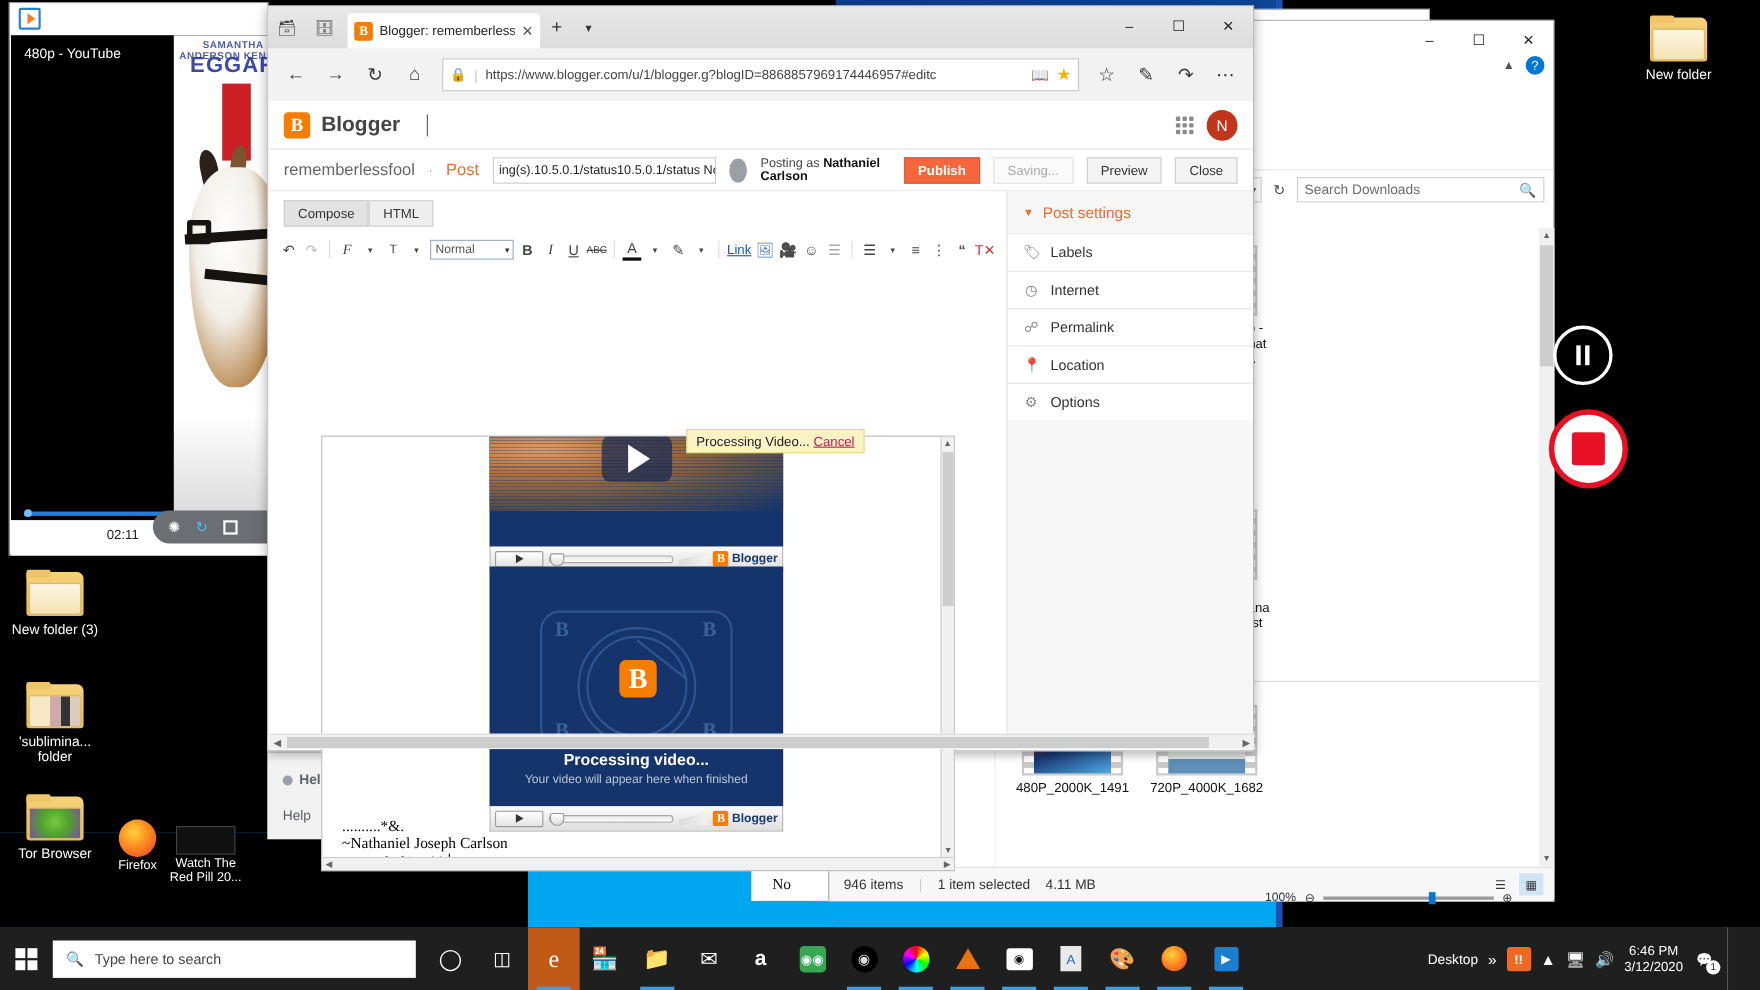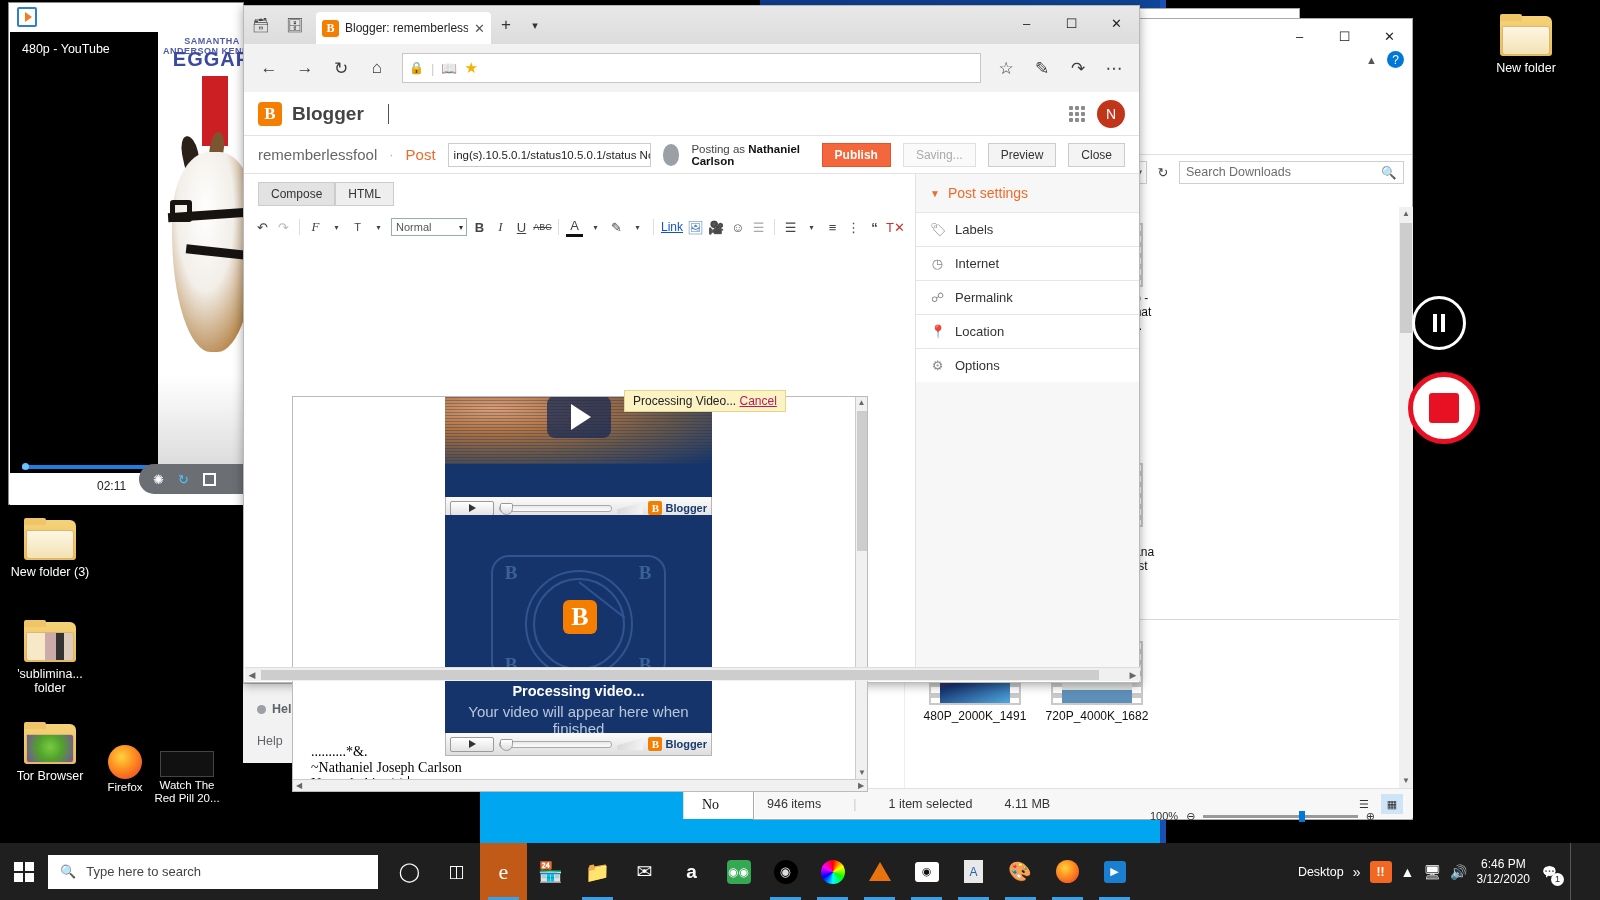--- a/index.html
+++ b/index.html
@@ -193,21 +193,21 @@
       background:#2f5490; transform:rotate(38deg); transform-origin:left center;}
   .corner-b { position:absolute; width:20px;height:20px; color:#3a6198;
       font-family:"Liberation Serif",serif; font-weight:bold; font-size:19px;
       display:flex;align-items:center;justify-content:center;}
   #vid2 .blgbig { position:absolute; left:118px; top:85px; width:34px; height:34px;
       background:#f57d00; border-radius:6px; color:#fff; font-family:"Liberation Serif",serif;
       font-weight:bold; font-size:26px; display:flex; align-items:center; justify-content:center;}
   #vid2 .cap1 { position:absolute; left:0; top:168px; width:267px; text-align:center;
       color:#fff; font-size:14.5px; font-weight:bold; }
   #vid2 .cap2 { position:absolute; left:0; top:188px; width:267px; text-align:center;
-      color:#b9c6da; font-size:15px; }
+      color:#b9c6da; font-size:11px; }
   #bl-text { position:absolute; left:18px; top:347px; font-family:"Liberation Serif",serif;
       font-size:14px; line-height:16px; color:#000; }
   #bl-caret2 { display:inline-block; width:1px; height:14px; background:#000; vertical-align:-2px;}
   #canvas-hscroll { position:absolute; left:0; bottom:0; width:100%; height:12px;
       background:#f0f0f0; border-top:1px solid #ccc; display:flex; justify-content:space-between; }
   #canvas-hscroll .ar { width:12px; text-align:center; font-size:8px; color:#666; line-height:12px;}
   #canvas-vscroll { position:absolute; right:0; top:0; width:12px; bottom:12px; background:#f0f0f0;
       border-left:1px solid #ccc;}
   #canvas-vscroll .ar { height:12px; text-align:center; font-size:8px; color:#666; line-height:12px;}
   #canvas-vscroll .thumbv { position:absolute; left:1px; top:14px; width:10px; height:140px;
@@ -286,21 +286,21 @@
       display:flex; align-items:center; justify-content:center; }
   .film .holes { position:absolute; top:2px; bottom:2px; width:9px;
       background:repeating-linear-gradient(#fff 0 6px, #c9c9c9 6px 11px);}
   .film .holes.l { left:2px; } .film .holes.r { right:2px; }
   .film .inner { width:70px; height:60px; overflow:hidden; }
   #expl-vscroll { position:absolute; right:0; top:0; width:14px; bottom:0; background:#f0f0f0;}
   #expl-vscroll .ar { height:14px; text-align:center; font-size:8px; line-height:14px; color:#666;}
   #expl-vscroll .th { position:absolute; left:1px; top:16px; width:12px; height:110px; background:#cdcdcd;}
   #expl-status { position:absolute; left:1px; bottom:1px; width:658px; height:30px;
       background:#f7f7f7; border-top:1px solid #e0e0e0; display:flex; align-items:center;
-      gap:32px; padding:0 12px; font-size:12.5px; color:#333; }
+      gap:14px; padding:0 12px; font-size:12.5px; color:#333; }
   #expl-viewbtns { position:absolute; right:10px; bottom:4px; display:flex; gap:6px;}
   .vbtn { width:22px;height:20px; display:flex;align-items:center;justify-content:center; font-size:11px; color:#333;}
   .vbtn.on { background:#cfe5f7; }
 
   
   #expl-back { left:880px; top:8px; width:420px; height:28px; background:#fff;
       border:1px solid #a9a9a9; }
   #expl-back .wc { position:absolute; right:0; top:0; display:flex; }
 
   
@@ -655,20 +655,21 @@
   </div>
 
   <div id="edge-navbar">
     <div class="nav-ic">←</div>
     <div class="nav-ic">→</div>
     <div class="nav-ic">↻</div>
     <div class="nav-ic">⌂</div>
     <div id="url-box">
       <span style="color:#555;font-size:12px;">🔒</span>
       <span style="color:#ccc;">|</span>
+      <span id="url-text">https://www.blogger.com/u/1/blogger.g?blogID=8868857969174446957#editc</span>
       <span style="color:#444;">📖</span>
       <span id="url-star">★</span>
     </div>
     <div class="nav-ic">☆</div>
     <div class="nav-ic">✎</div>
     <div class="nav-ic">↷</div>
     <div class="nav-ic">⋯</div>
   </div>
 
   <div id="bl-header">

